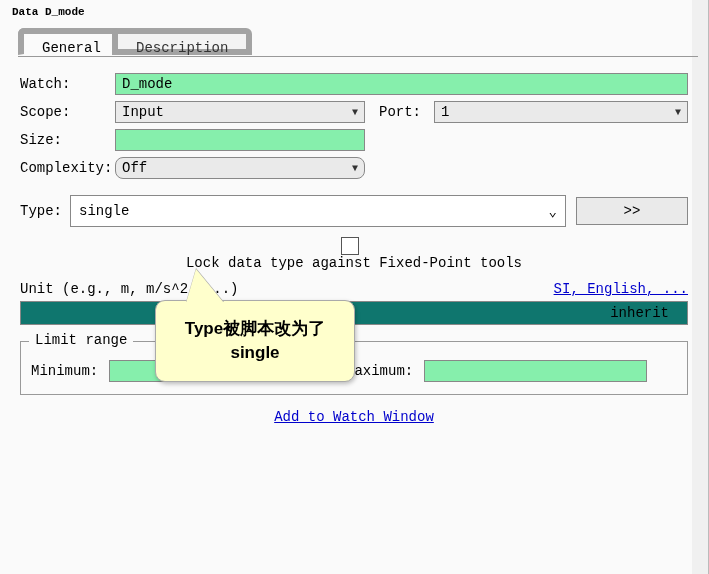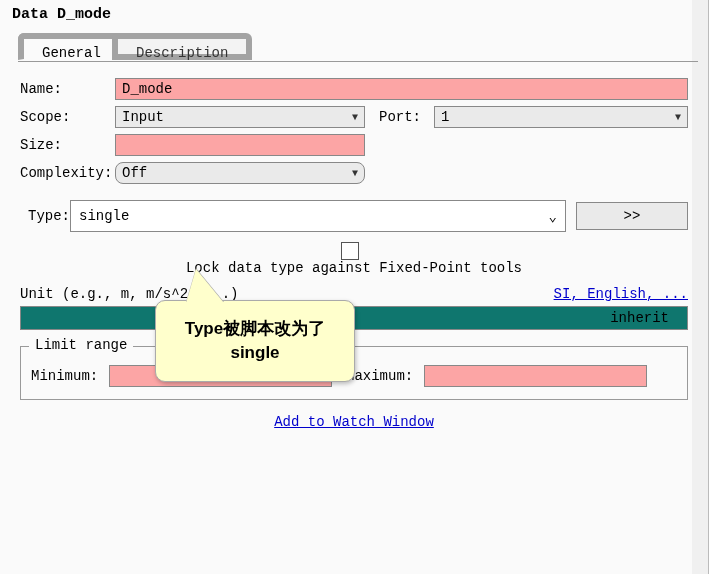--- a/index.html
+++ b/index.html
@@ -23,21 +23,21 @@
   }
   .right-scroll {
     position: absolute;
     right: 0; top: 0;
     width: 16px; height: 100%;
     background: #f0f0f0;
   }
   .title {
     font-weight: bold;
     padding: 6px 0 6px 12px;
-    font-size: 15px;
+    font-size: 11px;
   }
   .tab-strip {
     position: relative;
     margin: 4px 10px 0 18px;
     height: 28px;
     border-bottom: 1px solid #999;
   }
   .tab {
     position: absolute;
     top: 0;
@@ -64,21 +64,21 @@
     display: flex;
     align-items: center;
     margin: 6px 0;
   }
   .lab {
     width: 95px;
   }
   .tx, .dd {
     height: 22px;
     border: 1px solid #888;
-    background: #fca5a5;
+    background: #86efac;
     font-family: inherit;
     font-size: 14px;
     padding: 0 6px;
     box-sizing: border-box;
   }
   .dd {
     background: #eaeaea;
     position: relative;
     display: flex;
     align-items: center;
@@ -228,21 +228,21 @@
     <div class="tab active" style="left:0;">
       <span>General</span>
     </div>
     <div class="tab" style="left:94px;">
       <span>Description</span>
     </div>
   </div>
 
   <div class="body">
     <div class="row">
-      <span class="lab">Name:</span>
+      <span class="lab">Watch:</span>
       <input class="tx" style="flex: 1 1 0%;" value="D_mode">
     </div>
 
     <div class="row">
       <span class="lab">Scope:</span>
       <div class="dd" style="width:250px;">
         <span>Input</span>
         <span class="arrow">▼</span>
       </div>
       <span style="width:55px; margin-left:14px;">Port:</span>
@@ -259,21 +259,21 @@
 
     <div class="row">
       <span class="lab">Complexity:</span>
       <div class="dd" style="width:250px;border-radius:8px;">
         <span>Off</span>
         <span class="arrow">▼</span>
       </div>
     </div>
 
     <div class="type-row">
-      <span style="width:50px;text-align:right;">Type:</span>
+      <span style="width:50px;">Type:</span>
       <div class="type-dd">
         <span>single</span>
         <span class="arrow">⌄</span>
       </div>
       <div class="btn-right">
         <span>&gt;&gt;</span>
       </div>
     </div>
 
     <div class="cb-row">

